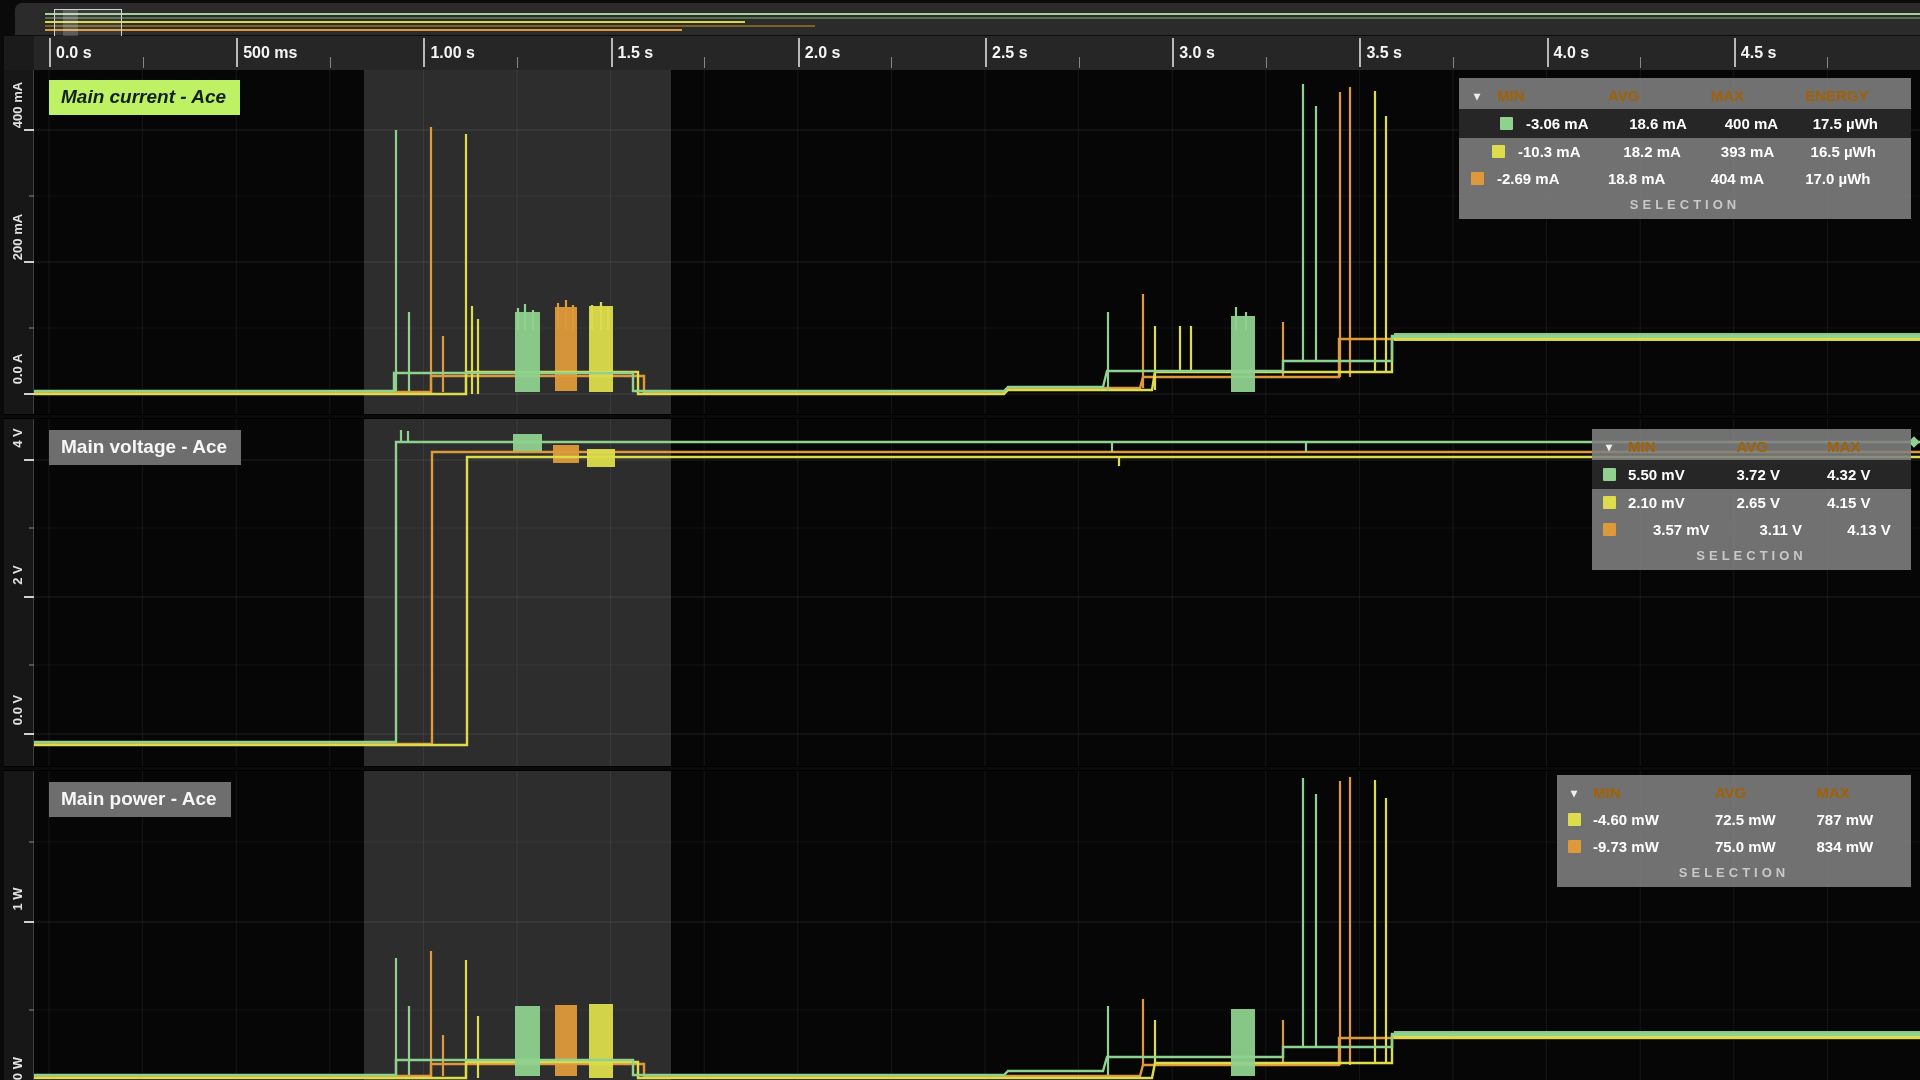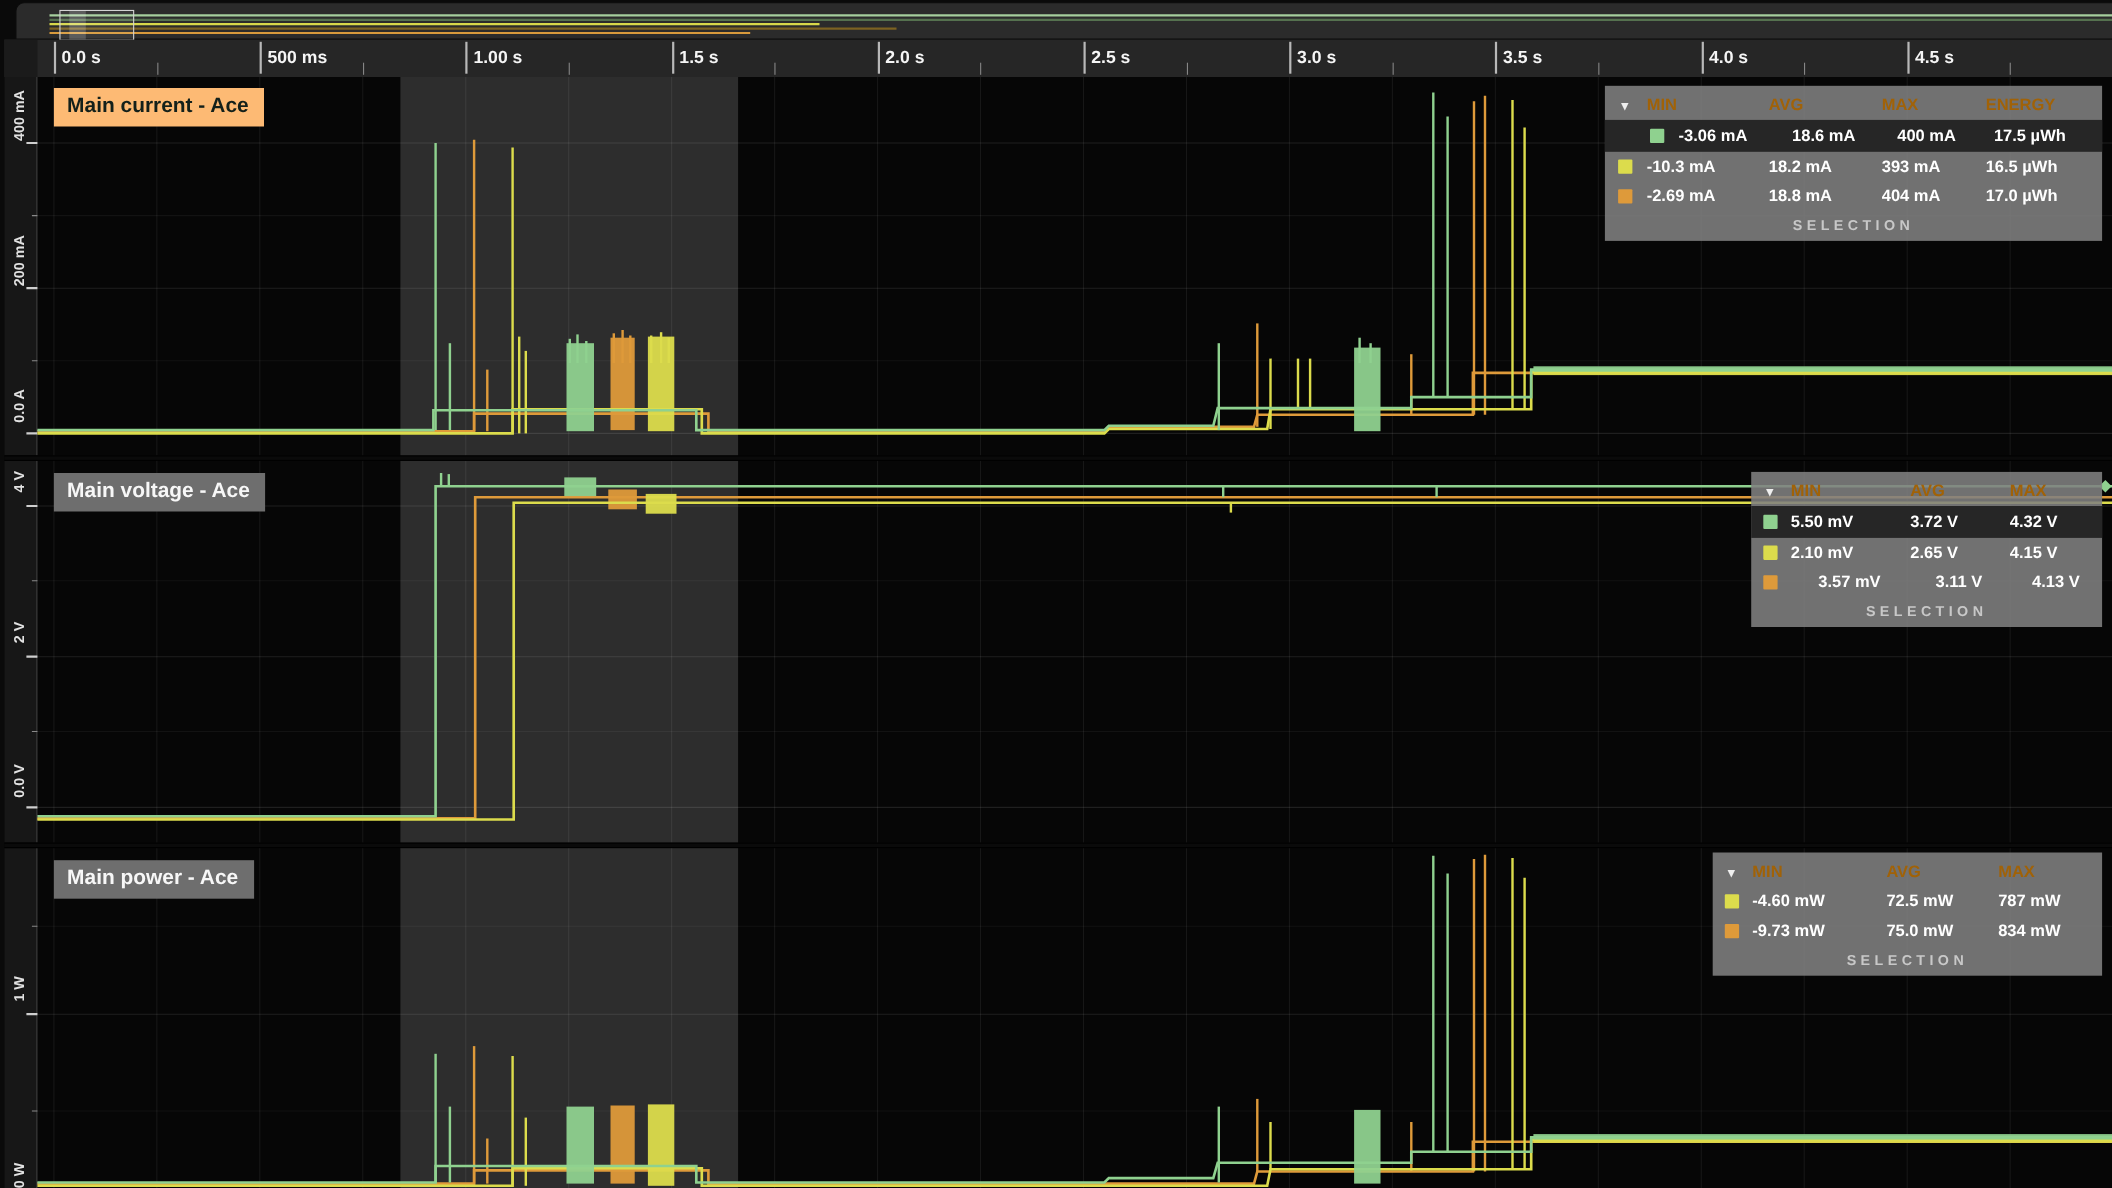--- a/index.html
+++ b/index.html
@@ -41,21 +41,21 @@
   .separator{position:absolute;left:0;width:1920px;height:5px;background:#0a0a0a;border-top:1px solid #000;border-bottom:1px solid #000;box-sizing:border-box;}
   .y-label{
     position:absolute;width:80px;height:20px;line-height:20px;text-align:center;
     transform:rotate(-90deg);color:#e2e2e2;font-size:13px;font-weight:bold;white-space:nowrap;
   }
 
   
   .chip{
     position:absolute;padding:6px 14px 7px 12px;font-size:19px;font-weight:bold;white-space:nowrap;
   }
-  .chip.active{background:#fdba74;color:#13201a;}
+  .chip.active{background:#bef264;color:#13201a;font-style:italic;}
   .chip.normal{background:#6e6e6e;color:#f7f7f7;}
 
   
   .stats-table{
     position:absolute;background:rgba(129,129,129,0.88);color:#fff;
     font-size:15px;font-weight:bold;padding:4px 0 2px 0;box-sizing:border-box;
   }
   .stats-row,.stats-header{display:grid;align-items:center;height:27px;}
   .stats-header .col-label{color:#a16207;}
   .stats-row.hl{background:#262626;height:29px;}
@@ -292,21 +292,21 @@
         </div>
         <div class="stats-row hl" style="grid-template-columns: 36px 1.08fr 1fr 0.92fr 1.05fr; padding-left: 29px;">
           <div>
             <div class="swatch" style="background: rgb(143, 209, 143);"></div>
           </div>
           <div class="cell">-3.06 mA</div>
           <div class="cell">18.6 mA</div>
           <div class="cell">400 mA</div>
           <div class="cell">17.5 µWh</div>
         </div>
-        <div class="stats-row" style="grid-template-columns: 36px 1.08fr 1fr 0.92fr 1.05fr;">
+        <div class="stats-row" style="grid-template-columns: 36px 1.08fr 1fr 0.92fr 1.05fr; margin-left: 21px;">
           <div>
             <div class="swatch" style="background: rgb(220, 220, 76);"></div>
           </div>
           <div class="cell">-10.3 mA</div>
           <div class="cell">18.2 mA</div>
           <div class="cell">393 mA</div>
           <div class="cell">16.5 µWh</div>
         </div>
         <div class="stats-row" style="grid-template-columns: 36px 1.08fr 1fr 0.92fr 1.05fr;">
           <div>

